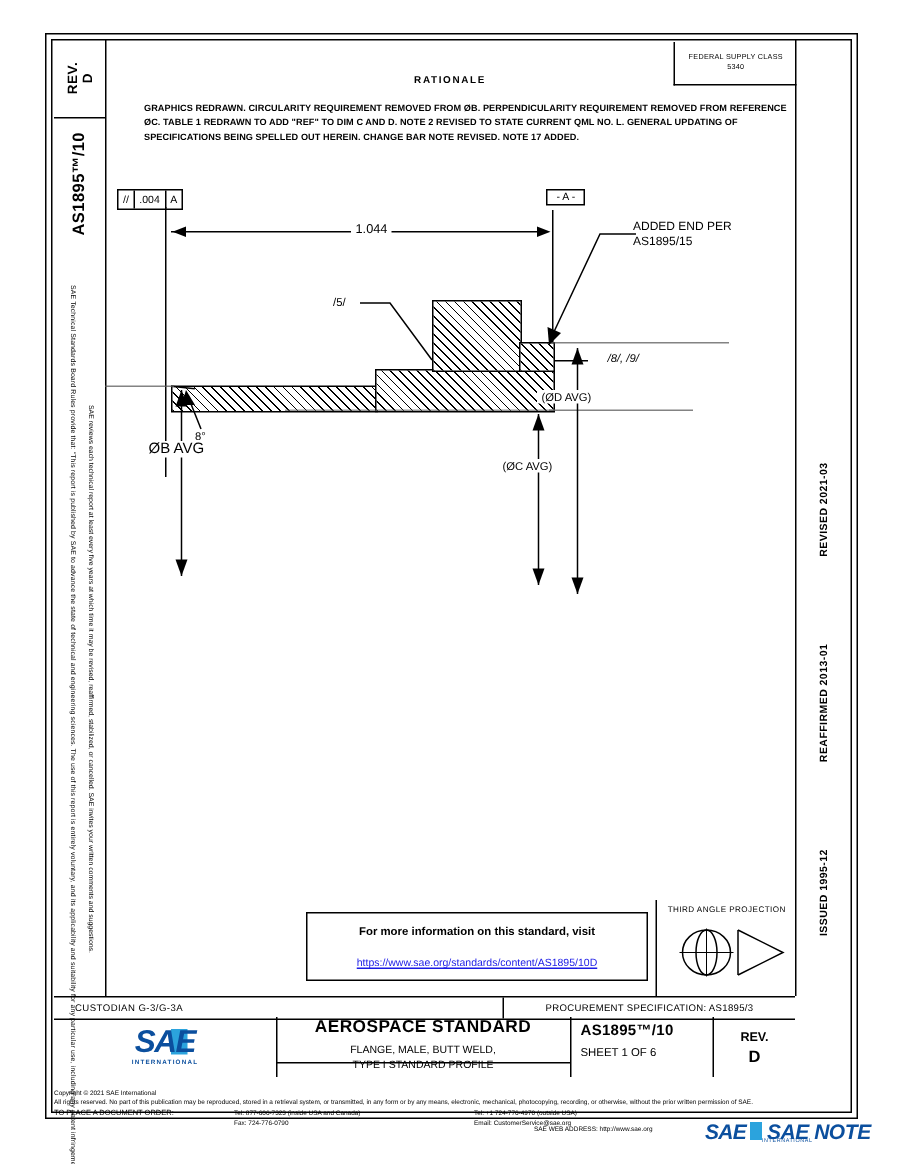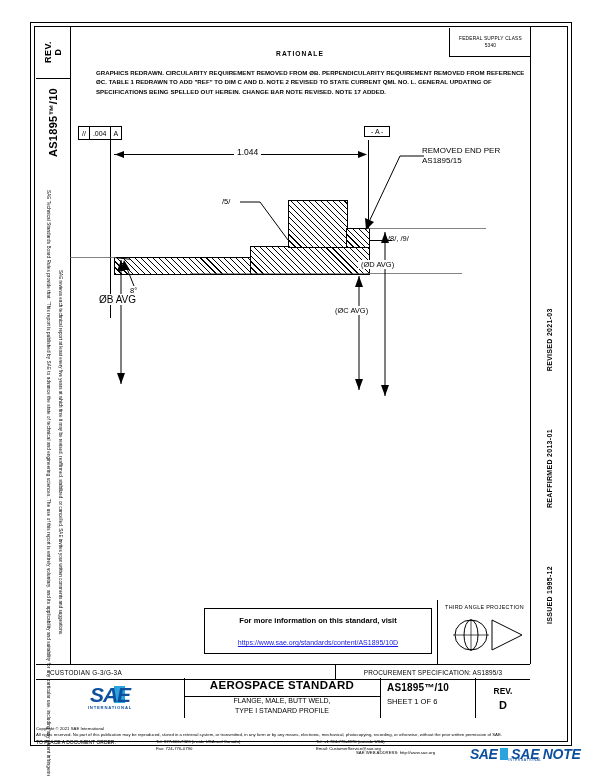--- a/index.html
+++ b/index.html
@@ -82,21 +82,21 @@
 
   
   .custstrip{position:absolute;left:36px;top:664px;width:494px;height:14px;border-top:1.4px solid #000;border-bottom:1.4px solid #000;}
   .cust-l{position:absolute;left:0;top:0;width:300px;height:14px;border-right:1.4px solid #000;display:flex;align-items:center;padding-left:14px;font-size:6.4px;letter-spacing:.3px;box-sizing:border-box;}
   .cust-r{position:absolute;left:300px;top:0;width:194px;height:14px;display:flex;align-items:center;justify-content:center;font-size:6.4px;letter-spacing:.2px;box-sizing:border-box;}
 
   
   .tblock{position:absolute;left:36px;top:678px;width:494px;height:40px;}
   .tb-logo{position:absolute;left:0;top:0;width:148px;height:40px;border-right:1.4px solid #000;display:flex;align-items:center;justify-content:center;}
   .tb-mid{position:absolute;left:148px;top:0;width:196px;height:40px;border-right:1.4px solid #000;}
-  .tb-mid .hdr{position:absolute;left:0;top:1px;width:196px;text-align:center;font-size:11.5px;font-weight:bold;letter-spacing:.3px;border-bottom:1.4px solid #000;padding-bottom:5px;}
+  .tb-mid .hdr{position:absolute;left:0;top:1px;width:196px;text-align:center;font-size:11.5px;font-weight:bold;letter-spacing:.3px;border-bottom:1.4px solid #000;padding-bottom:17px;}
   .tb-mid .sub{position:absolute;left:0;top:18px;width:196px;text-align:center;font-size:7px;line-height:9.5px;}
   .tb-num{position:absolute;left:344px;top:0;width:96px;height:40px;border-right:1.4px solid #000;padding:4px 0 0 7px;box-sizing:border-box;}
   .tb-num .n{font-size:10px;font-weight:bold;letter-spacing:.2px;}
   .tb-num .s{font-size:7.6px;margin-top:4px;}
   .tb-rev{position:absolute;left:440px;top:0;width:54px;height:40px;display:flex;flex-direction:column;align-items:center;justify-content:center;gap:3px;}
   .tb-rev .a{font-size:8.4px;font-weight:bold;}
   .tb-rev .b{font-size:11px;font-weight:bold;}
 
   
   .saelogo{position:relative;width:74px;height:28px;}
@@ -191,30 +191,30 @@
     <div class="ln thin hln" style="left:296px;top:110px;width:120px;opacity:.75;"></div>
     <div class="ln thin hln" style="left:296px;top:155px;width:96px;opacity:.75;"></div>
     <div class="ln thin hln" style="left:120px;top:155px;width:180px;opacity:.6;"></div>
 
     <div class="lbl" style="left:152px;top:79px;">/5/</div>
     <svg style="position:absolute;left:168px;top:78px;" width="64" height="48">
       <polyline points="2,6 22,6 50,44" fill="none" stroke="#000" stroke-width="1"></polyline>
     </svg>
 
     <div class="callout" style="left:352px;top:28px;">
-      <div>REMOVED END PER</div>
+      <div>ADDED END PER</div>
       <div>AS1895/15</div>
     </div>
     <svg style="position:absolute;left:284px;top:34px;" width="72" height="82">
       <polyline points="70,4 46,4 14,72" fill="none" stroke="#000" stroke-width="1"></polyline>
       <polygon points="12,78 11,66 20,70" fill="#000"></polygon>
     </svg>
 
     <div class="ln hln" style="left:300px;top:122px;width:22px;"></div>
-    <div class="lbl" style="left:318px;top:116px;">/8/, /9/</div>
+    <div class="lbl" style="left:335px;top:116px;font-style:italic;">/8/, /9/</div>
 
     <svg style="position:absolute;left:46px;top:140px;" width="26" height="30">
       <polyline points="18,28 10,8" fill="none" stroke="#000" stroke-width="1"></polyline>
       <polygon points="8,2 14,12 5,12" fill="#000"></polygon>
     </svg>
     <div class="lbl" style="left:60px;top:168px;">8°</div>
 
     <svg style="position:absolute;left:44px;top:140px;" width="14" height="130">
       <line x1="7" y1="2" x2="7" y2="126" stroke="#000" stroke-width="1"></line>
       <polygon points="7,2 3,13 11,13" fill="#000"></polygon>

